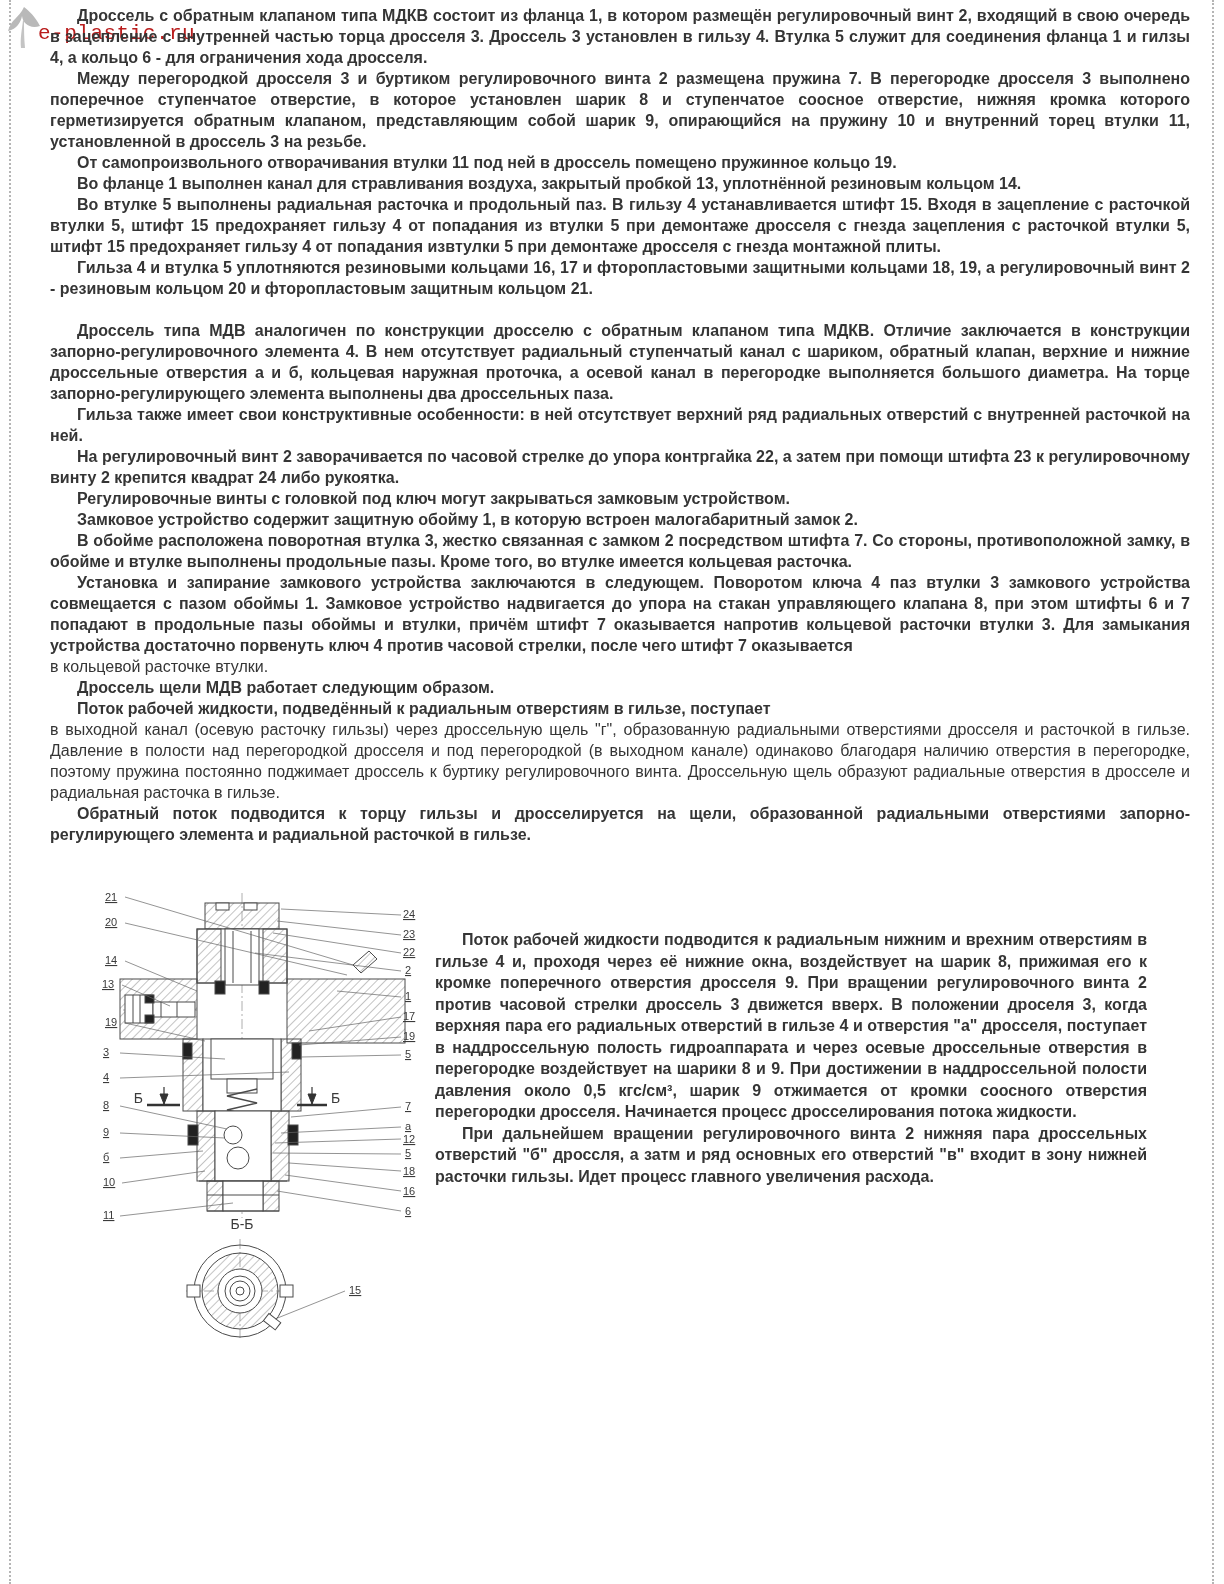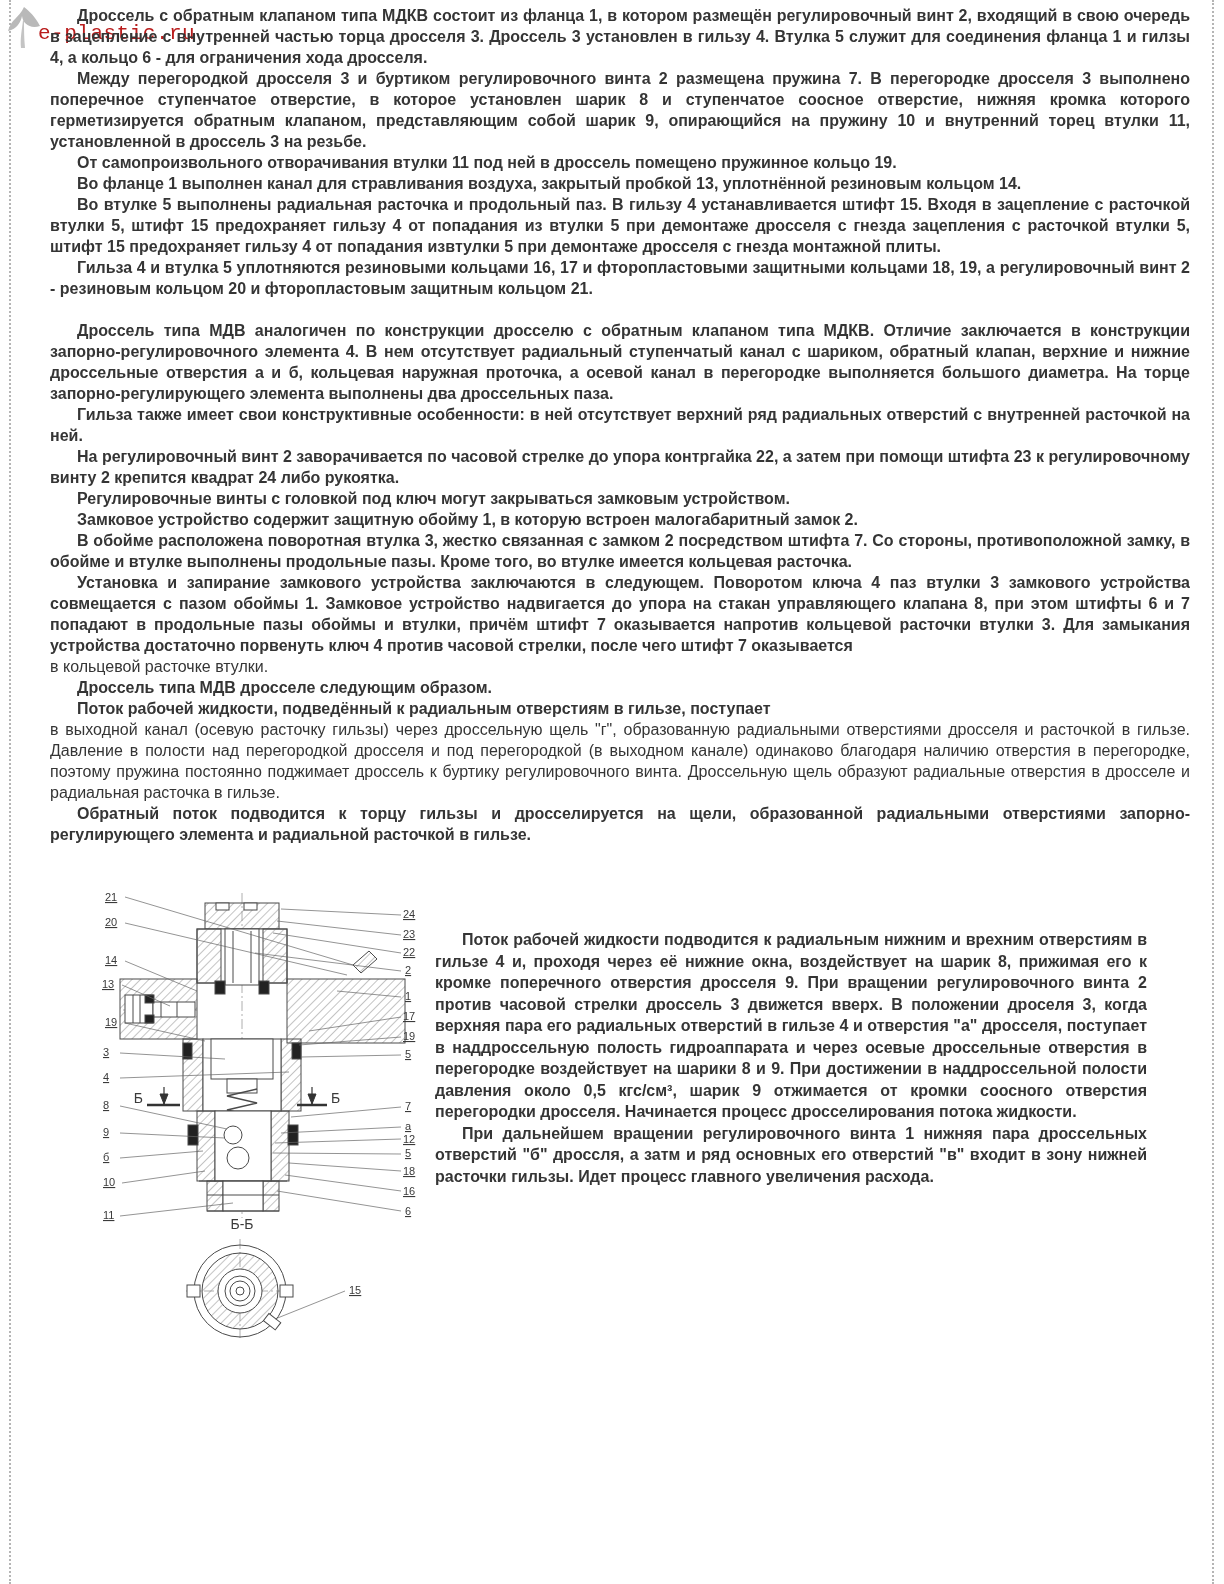--- a/index.html
+++ b/index.html
@@ -46,21 +46,21 @@
     <p class="par ind">Гильза 4 и  втулка 5 уплотняются  резиновыми  кольцами 16,  17 и фторопластовыми  защитными  кольцами 18,  19, а регулировочный винт 2 - резиновым кольцом 20 и фторопластовым защитным кольцом 21.</p>
     <div class="gap"></div>
     <p class="par ind">Дроссель типа МДВ аналогичен по конструкции дросселю с обратным клапаном типа МДКВ. Отличие заключается в конструкции запорно-регулировочного  элемента 4. В нем отсутствует радиальный ступенчатый канал с шариком, обратный клапан, верхние и нижние дроссельные отверстия а и б, кольцевая наружная проточка, а осевой канал в перегородке выполняется большого диаметра. На торце запорно-регулирующего элемента выполнены два дроссельных паза.</p>
     <p class="par ind">Гильза также имеет свои конструктивные особенности: в ней отсутствует верхний ряд радиальных отверстий с внутренней расточкой на ней.</p>
     <p class="par ind">На регулировочный винт 2 заворачивается по часовой стрелке до упора контргайка 22, а затем при помощи штифта 23 к регулировочному винту 2 крепится квадрат 24 либо рукоятка.</p>
     <p class="par ind">Регулировочные винты с головкой под ключ могут закрываться замковым устройством.</p>
     <p class="par ind">Замковое устройство содержит защитную обойму 1, в которую встроен малогабаритный замок 2.</p>
     <p class="par ind">В обойме расположена поворотная втулка 3, жестко связанная с замком 2 посредством  штифта 7. Со стороны, противоположной замку, в обойме и втулке выполнены продольные пазы. Кроме того, во втулке имеется кольцевая расточка.</p>
     <p class="par ind">Установка и запирание замкового устройства заключаются в следующем. Поворотом  ключа 4 паз  втулки 3 замкового устройства совмещается с пазом обоймы 1. Замковое устройство надвигается до упора на стакан управляющего клапана 8, при этом  штифты 6 и 7 попадают в продольные пазы обоймы и втулки, причём штифт 7 оказывается напротив кольцевой расточки втулки 3. Для замыкания устройства достаточно порвенуть ключ 4 против часовой стрелки, после чего штифт 7 оказывается</p>
     <p class="par">в кольцевой расточке втулки.</p>
-    <p class="par ind">Дроссель типа МДВ дросселе следующим образом.</p>
+    <p class="par ind">Дроссель щели МДВ работает следующим образом.</p>
     <p class="par ind">Поток рабочей жидкости, подведённый к радиальным отверстиям в гильзе, поступает</p>
     <p class="par">в выходной канал (осевую расточку гильзы) через дроссельную щель "г", образованную радиальными отверстиями дросселя и расточкой в гильзе. Давление в полости над перегородкой дросселя и под перегородкой (в выходном канале) одинаково благодаря наличию отверстия в перегородке, поэтому пружина постоянно поджимает дроссель к буртику регулировочного винта. Дроссельную щель образуют радиальные отверстия в дросселе и радиальная расточка в гильзе.</p>
     <p class="par ind">Обратный поток подводится к торцу гильзы и дросселируется на щели, образованной радиальными отверстиями запорно-регулирующего элемента и радиальной расточкой в гильзе.</p>
 
     <div class="figure-row">
 
       <svg class="fig" width="340" height="465" viewBox="0 0 340 465">
         <defs>
           <pattern id="h" width="6" height="6" patternUnits="userSpaceOnUse" patternTransform="rotate(45)">
             <line x1="0" y1="0" x2="0" y2="6" stroke="#8a8a8a" stroke-width="1"></line>
@@ -211,17 +211,17 @@
         <text class="co" x="318" y="270" text-decoration="underline">12</text>
         <text class="co" x="320" y="284" text-decoration="underline">5</text>
         <text class="co" x="318" y="302" text-decoration="underline">18</text>
         <text class="co" x="318" y="322" text-decoration="underline">16</text>
         <text class="co" x="320" y="342" text-decoration="underline">6</text>
         <text class="co" x="264" y="421" text-decoration="underline">15</text>
       </svg>
 
       <div class="side">
         <p class="par ind">Поток рабочей жидкости подводится к радиальным нижним и врехним отверстиям в  гильзе 4 и, проходя через её нижние окна, воздействует на шарик 8, прижимая его к кромке поперечного отверстия  дросселя 9. При вращении регулировочного винта 2 против часовой стрелки дроссель 3 движется вверх. В положении дроселя 3, когда верхняя пара его радиальных отверстий в гильзе 4 и отверстия "а" дросселя, поступает в наддроссельную полость гидроаппарата и через осевые дроссельные отверстия в перегородке воздействует на шарики 8 и 9. При достижении в наддроссельной полости давления около 0,5 кгс/см³, шарик 9 отжимается от кромки соосного отверстия перегородки дросселя. Начинается процесс дросселирования потока жидкости.</p>
-        <p class="par ind">При дальнейшем вращении регулировочного винта 1 нижняя пара дроссельных отверстий "б" дроссля, а затм и ряд основных его отверстий "в" входит в зону нижней расточки гильзы. Идет процесс главного увеличения расхода.</p>
+        <p class="par ind">При дальнейшем вращении регулировочного винта 2 нижняя пара дроссельных отверстий "б" дроссля, а затм и ряд основных его отверстий "в" входит в зону нижней расточки гильзы. Идет процесс главного увеличения расхода.</p>
       </div>
     </div>
   </div>
 </div>
 
 </body></html>

